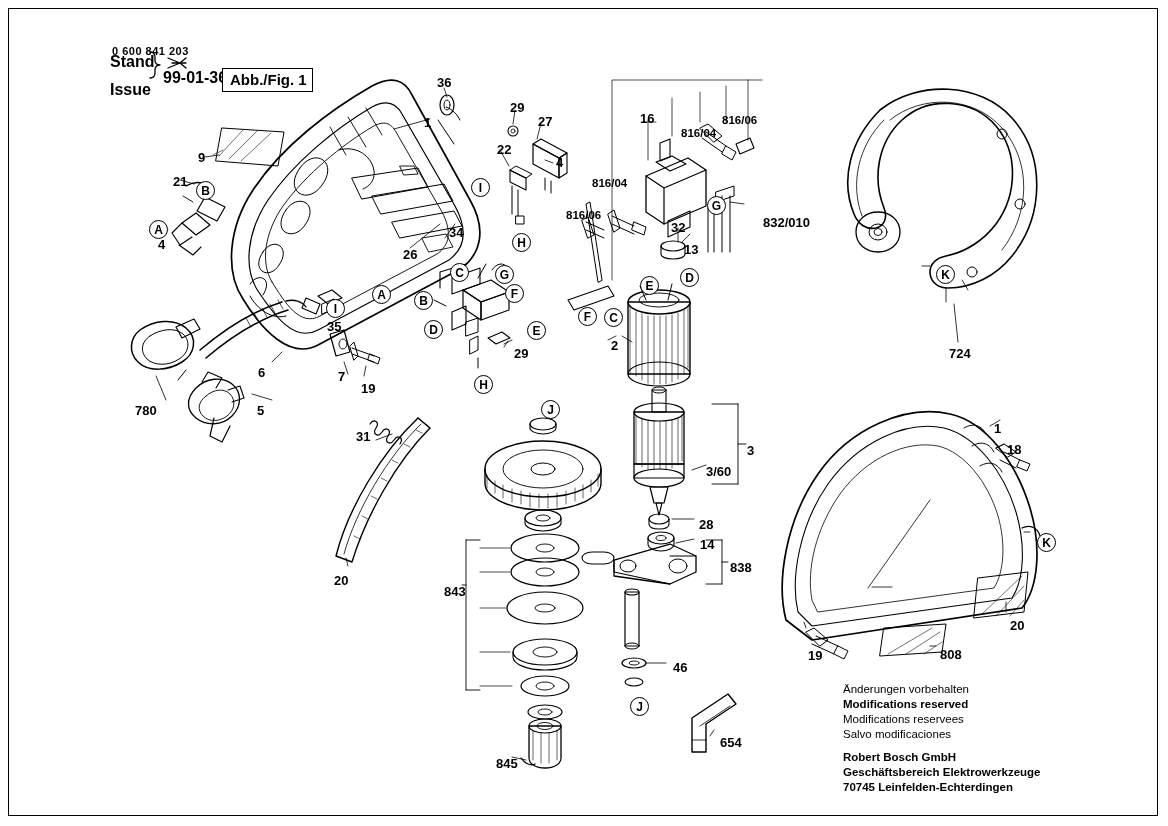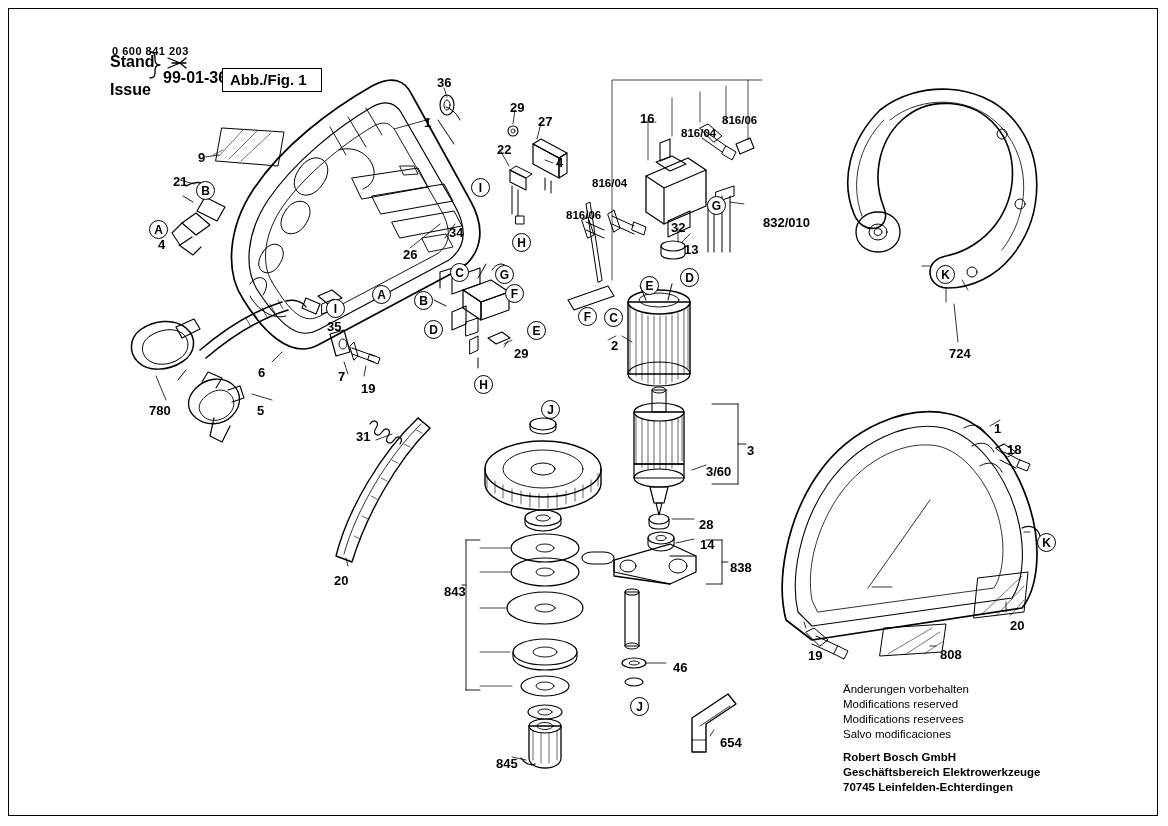--- a/index.html
+++ b/index.html
@@ -45,21 +45,21 @@
     position: absolute;
     font-size: 16px;
     font-weight: bold;
     line-height: 1.25;
   }
   .fig-box {
     position: absolute;
     border: 1.5px solid #000;
     font-size: 15px;
     font-weight: bold;
-    padding: 2px 14px 3px 7px;
+    padding: 2px 5px 3px 7px;
     background: #fff;
   }
   .foot {
     position: absolute;
     font-size: 11.5px;
     line-height: 1.33;
     white-space: pre;
   }
   .foot.bold { font-weight: bold; }
   .circle-lbl {
@@ -424,21 +424,21 @@
   <div class="lbl" style="left:198px; top:151px;">9</div>
   <div class="lbl" style="left:173px; top:175px;">21</div>
   <div class="lbl" style="left:158px; top:238px;">4</div>
   <div class="lbl" style="left:403px; top:248px;">26</div>
   <div class="lbl" style="left:449px; top:226px;">34</div>
   <div class="lbl" style="left:327px; top:320px;">35</div>
   <div class="lbl" style="left:338px; top:370px;">7</div>
   <div class="lbl" style="left:361px; top:382px;">19</div>
   <div class="lbl" style="left:258px; top:366px;">6</div>
   <div class="lbl" style="left:257px; top:404px;">5</div>
-  <div class="lbl" style="left:135px; top:404px;margin-left:14px;">780</div>
+  <div class="lbl" style="left:135px; top:404px;">780</div>
   <div class="lbl" style="left:514px; top:347px;">29</div>
   <div class="lbl" style="left:356px; top:430px;">31</div>
   <div class="lbl" style="left:334px; top:574px;">20</div>
   <div class="lbl" style="left:640px; top:112px;">16</div>
   <div class="lbl sm" style="left:681px; top:128px;">816/04</div>
   <div class="lbl sm" style="left:722px; top:115px;">816/06</div>
   <div class="lbl sm" style="left:592px; top:178px;">816/04</div>
   <div class="lbl sm" style="left:566px; top:210px;">816/06</div>
   <div class="lbl" style="left:671px; top:221px;">32</div>
   <div class="lbl" style="left:684px; top:243px;">13</div>
@@ -477,19 +477,19 @@
   <div class="circle-lbl" style="left:604px; top:308px;">C</div>
   <div class="circle-lbl" style="left:640px; top:276px;">E</div>
   <div class="circle-lbl" style="left:680px; top:268px;">D</div>
   <div class="circle-lbl" style="left:707px; top:196px;">G</div>
   <div class="circle-lbl" style="left:936px; top:265px;">K</div>
   <div class="circle-lbl" style="left:1037px; top:533px;">K</div>
   <div class="circle-lbl" style="left:541px; top:400px;">J</div>
   <div class="circle-lbl" style="left:630px; top:697px;">J</div>
 
   <div class="foot" style="left:843px; top:682px;">Änderungen vorbehalten</div>
-  <div class="foot" style="left:843px; top:697px;">Modifications reserved</div>
+  <div class="foot" style="left:843px; top:697px;font-weight:bold;">Modifications reserved</div>
   <div class="foot" style="left:843px; top:712px;">Modifications reservees</div>
   <div class="foot" style="left:843px; top:727px;">Salvo modificaciones</div>
   <div class="foot bold" style="left:843px; top:750px;">Robert Bosch GmbH</div>
   <div class="foot bold" style="left:843px; top:765px;">Geschäftsbereich Elektrowerkzeuge</div>
   <div class="foot bold" style="left:843px; top:780px;">70745 Leinfelden-Echterdingen</div>
 </div>
 
 </body></html>

